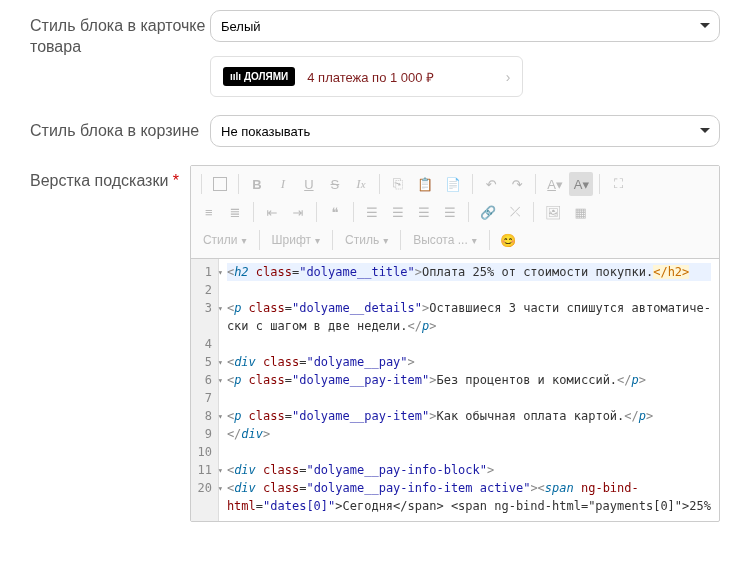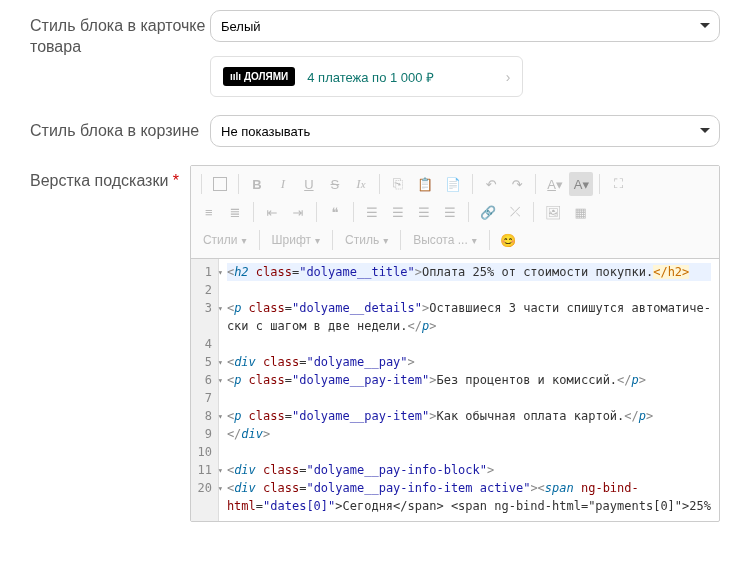--- a/index.html
+++ b/index.html
@@ -7,21 +7,21 @@
   .form-wrap { padding: 10px 20px 20px 30px; }
   .row { display: flex; margin-bottom: 18px; align-items: flex-start; }
   .label-col { width: 180px; color: #555; font-size: 16px; padding-top: 6px; line-height: 1.3; }
   .label-col .req { color: #cc0000; }
   .field-col { flex: 1; }
   .select { width: 100%; height: 32px; border: 1px solid #ccc; border-radius: 10px; padding: 0 28px 0 10px; font-size: 13px; background: #fff; appearance: none; position: relative; }
   .select-wrap { position: relative; }
   .select-wrap::after { content: ""; position: absolute; right: 10px; top: 13px; width: 0; height: 0; border-left: 5px solid transparent; border-right: 5px solid transparent; border-top: 5px solid #333; pointer-events: none; }
   .preview-card { display: inline-flex; align-items: center; border: 1px solid #e0e0e0; border-radius: 6px; padding: 10px 12px; margin-top: 14px; background: #fff; gap: 12px; }
   .preview-badge { background: #000; color: #fff; font-size: 10px; font-weight: bold; padding: 4px 7px; border-radius: 3px; letter-spacing: 0; }
-  .preview-text { font-size: 13px; color: #0f766e; }
+  .preview-text { font-size: 13px; color: #7f1d1d; }
   .preview-chevron { color: #bbb; margin-left: 60px; font-size: 14px; }
 
   
   .editor { border: 1px solid #ccc; border-radius: 2px; }
   .toolbar { border-bottom: 1px solid #ccc; padding: 4px 6px; background: #fafafa; }
   .tb-row { display: flex; flex-wrap: wrap; align-items: center; gap: 2px; padding: 2px 0; }
   .tb-btn { display: inline-flex; align-items: center; justify-content: center; min-width: 24px; height: 24px; border: 1px solid transparent; border-radius: 3px; color: #bbb; font-size: 13px; cursor: pointer; background: transparent; padding: 0 4px; }
   .tb-btn.framed { border: 1px solid #ccc; color: #444; background: #fff; }
   .tb-sep { width: 1px; height: 20px; background: #ddd; margin: 0 4px; }
   .tb-combo { display: inline-flex; align-items: center; height: 24px; color: #bbb; font-size: 12px; padding: 0 6px; gap: 4px; justify-content: center; }

